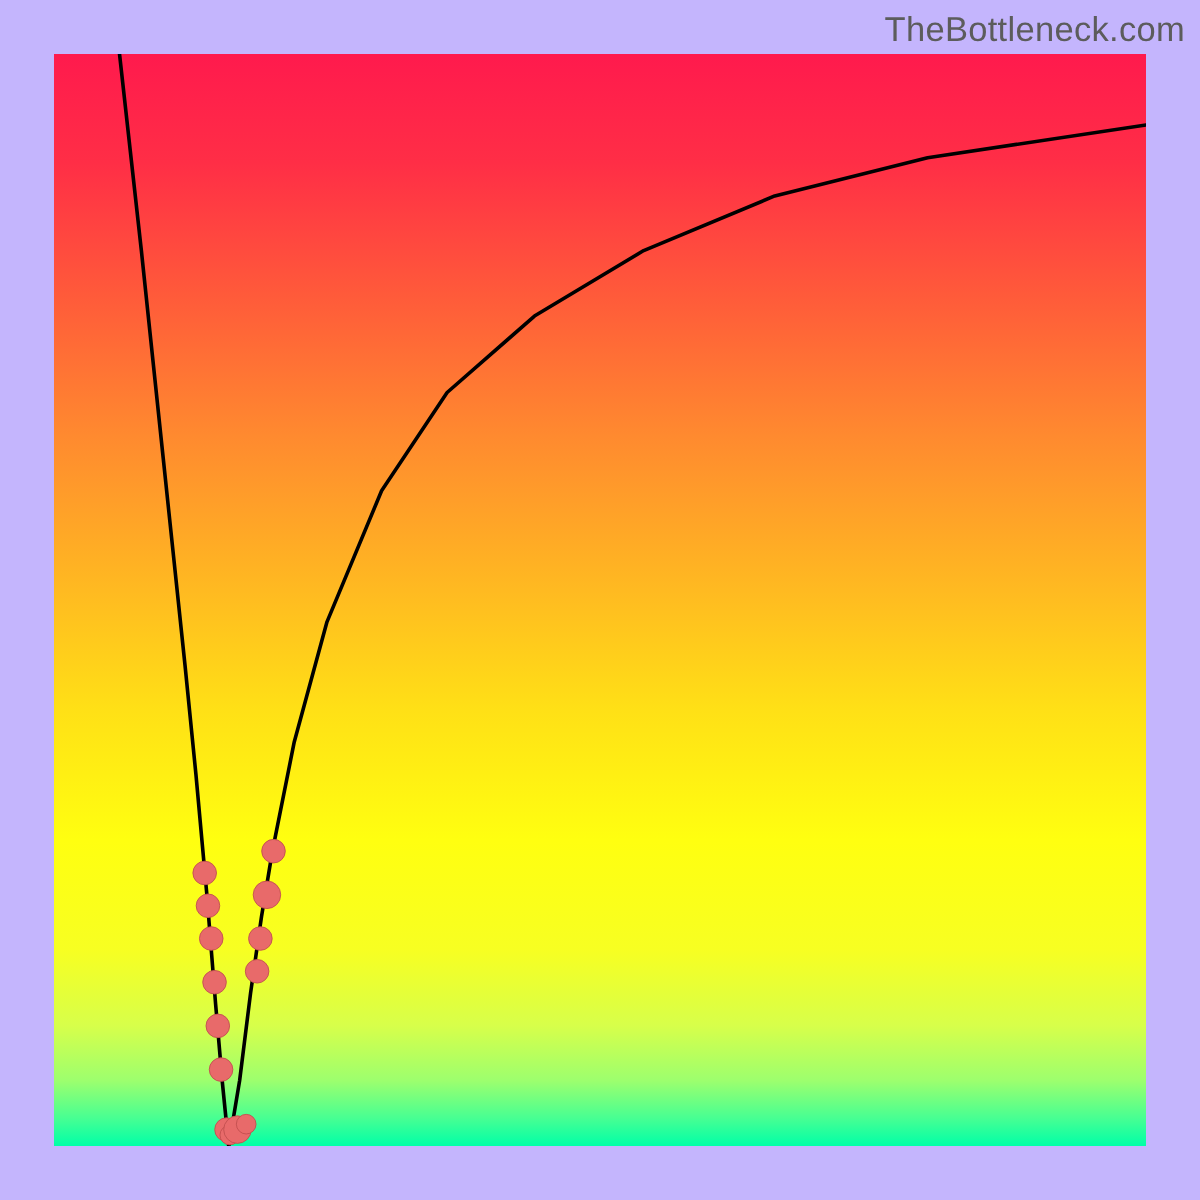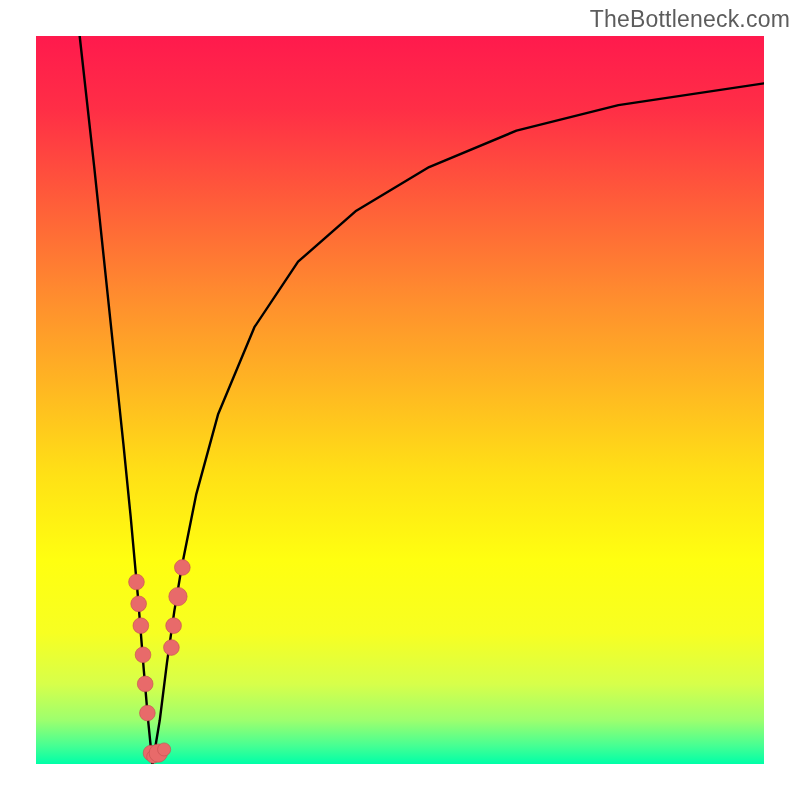--- a/index.html
+++ b/index.html
@@ -10,21 +10,21 @@
     background: #000;
     overflow: hidden;
     font-family: Arial, Helvetica, sans-serif;
   }
   .frame {
     position: absolute;
     left: 0;
     top: 0;
     width: 800px;
     height: 800px;
-    background: #ffffff;
+    background: #c4b5fd;
   }
   .plot-area {
     position: absolute;
     left: 36px;
     top: 36px;
     width: 728px;
     height: 728px;
     overflow: hidden;
   }
   .gradient-bg {

